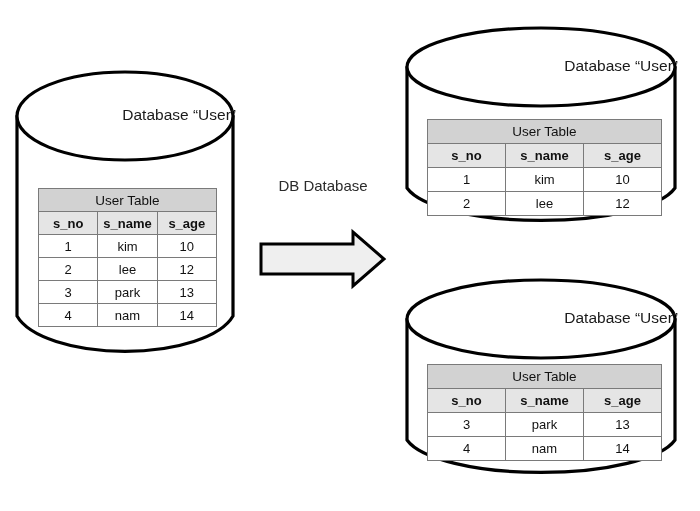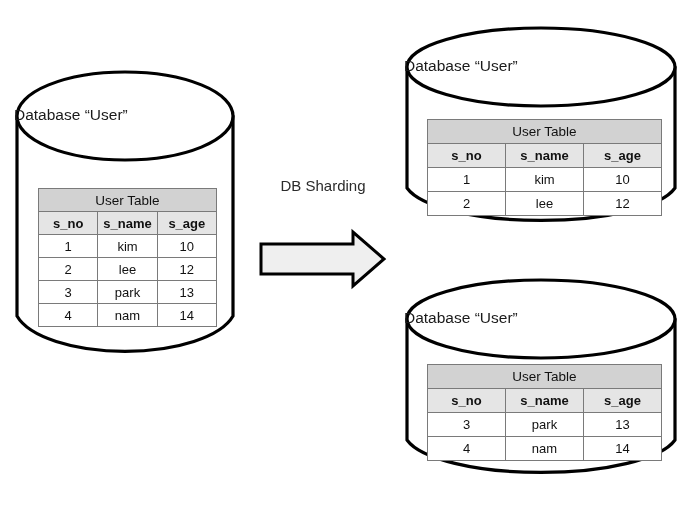--- a/index.html
+++ b/index.html
@@ -24,21 +24,21 @@
   }
   .db-svg {
     position: absolute;
     left: 0;
     top: 0;
     overflow: visible;
   }
   .db-label {
     position: absolute;
     width: 100%;
-    text-align: left;
+    text-align: right;
     color: #1a1a1a;
     white-space: nowrap;
     font-weight: 400;
   }
 
   
   .tbl {
     position: absolute;
     border-collapse: collapse;
     background: #ffffff;
@@ -131,21 +131,21 @@
         <td>13</td>
       </tr>
       <tr>
         <td>4</td>
         <td>nam</td>
         <td>14</td>
       </tr>
     </tbody>
   </table>
 
-  <div class="center-label">DB Sharding</div>
+  <div class="center-label">DB Database</div>
 
   <svg class="arrow" width="130" height="62" viewBox="0 0 130 62">
     <path d="M3,16 L95,16 L95,4 L126,31 L95,58 L95,46 L3,46 Z" fill="#efefef" stroke="#000000" stroke-width="3" stroke-linejoin="miter"></path>
   </svg>
 
   <div class="db" style="left:404px; top:26px; width:274px; height:204px;">
     <svg class="db-svg" width="274" height="204" viewBox="0 0 274 204">
       <path d="M3,41 L3,162 A137,41 0 0,0 271,162 L271,41" fill="#ffffff" stroke="#000000" stroke-width="3.2" stroke-linecap="round"></path>
       <ellipse cx="137" cy="41" rx="134" ry="39" fill="#ffffff" stroke="#000000" stroke-width="3.2"></ellipse>
     </svg>

